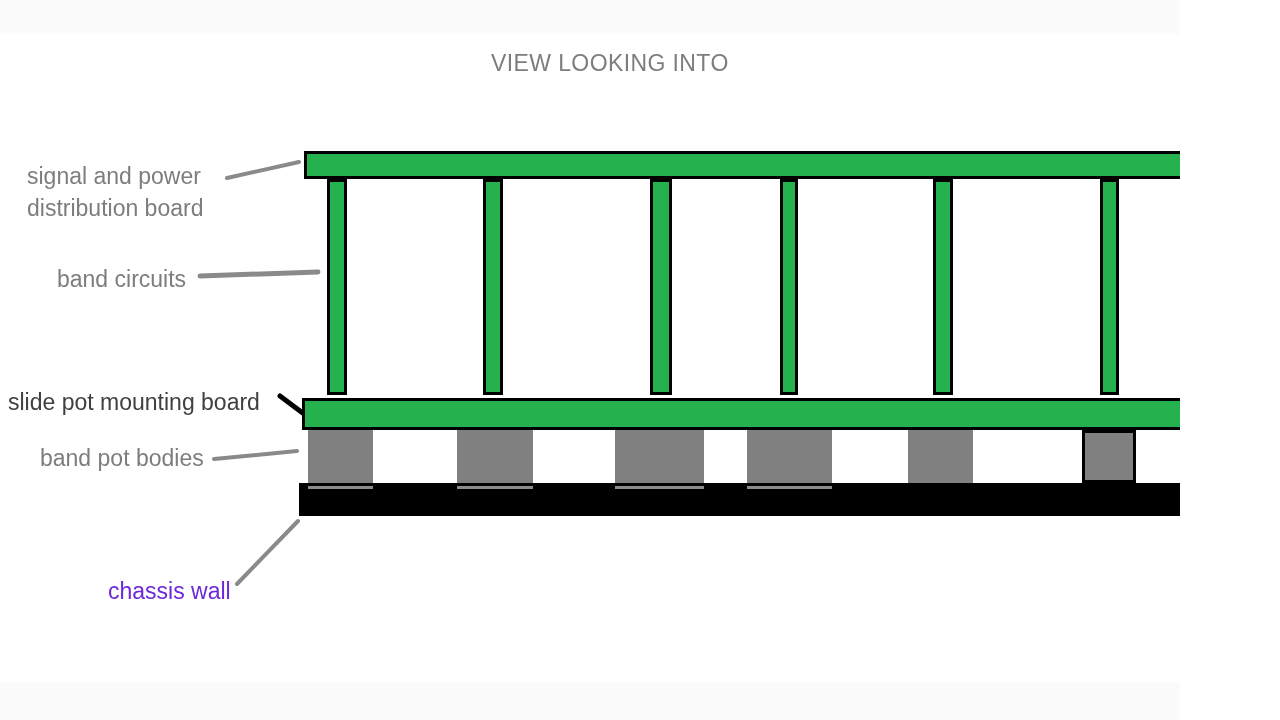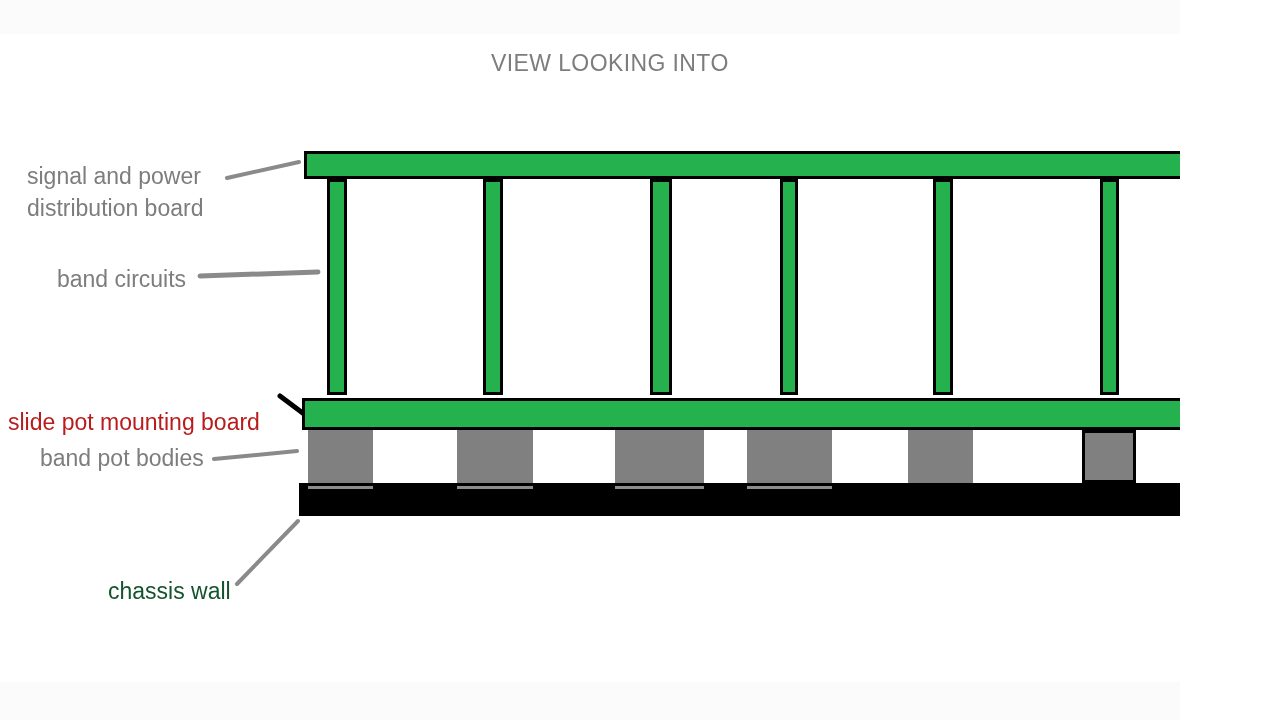--- a/index.html
+++ b/index.html
@@ -45,25 +45,25 @@
     <div>VIEW LOOKING INTO</div>
   </div>
 
   <div class="label" id="lbl-band" style="color: rgb(125, 125, 125);">band circuits</div>
 
   <div class="label" id="lbl-signal" style="color: rgb(125, 125, 125);">
     <div>signal and power</div>
     <div>distribution board</div>
   </div>
 
-  <div class="label" id="lbl-mount" style="color: #b91c1c; margin-top: 20px;">slide pot mounting board</div>
+  <div class="label" id="lbl-mount" style="color: #404040;">slide pot mounting board</div>
 
   <div class="label" id="lbl-bodies" style="color: rgb(125, 125, 125);">band pot bodies</div>
 
-  <div class="label" id="lbl-chassis" style="color: #14532d;">chassis wall</div>
+  <div class="label" id="lbl-chassis" style="color: #6d28d9;">chassis wall</div>
 
   <svg id="leader-svg" width="1280" height="720">
       <line x1="227" y1="178" x2="299" y2="162" stroke="#8a8a8a" stroke-width="4" stroke-linecap="round"></line>
       <line x1="200" y1="276" x2="318" y2="272" stroke="#8a8a8a" stroke-width="5" stroke-linecap="round"></line>
       <line x1="280" y1="396" x2="304" y2="414" stroke="#000000" stroke-width="5" stroke-linecap="round"></line>
       <line x1="214" y1="459" x2="297" y2="451" stroke="#8a8a8a" stroke-width="4" stroke-linecap="round"></line>
       <line x1="237" y1="584" x2="298" y2="521" stroke="#8a8a8a" stroke-width="4" stroke-linecap="round"></line>
     </svg>
 
 <div class="dbox" style="left: 304px; top: 151px; width: 912px; height: 28px; background: rgb(36, 177, 78); border: 3px solid rgb(0, 0, 0);"></div>

